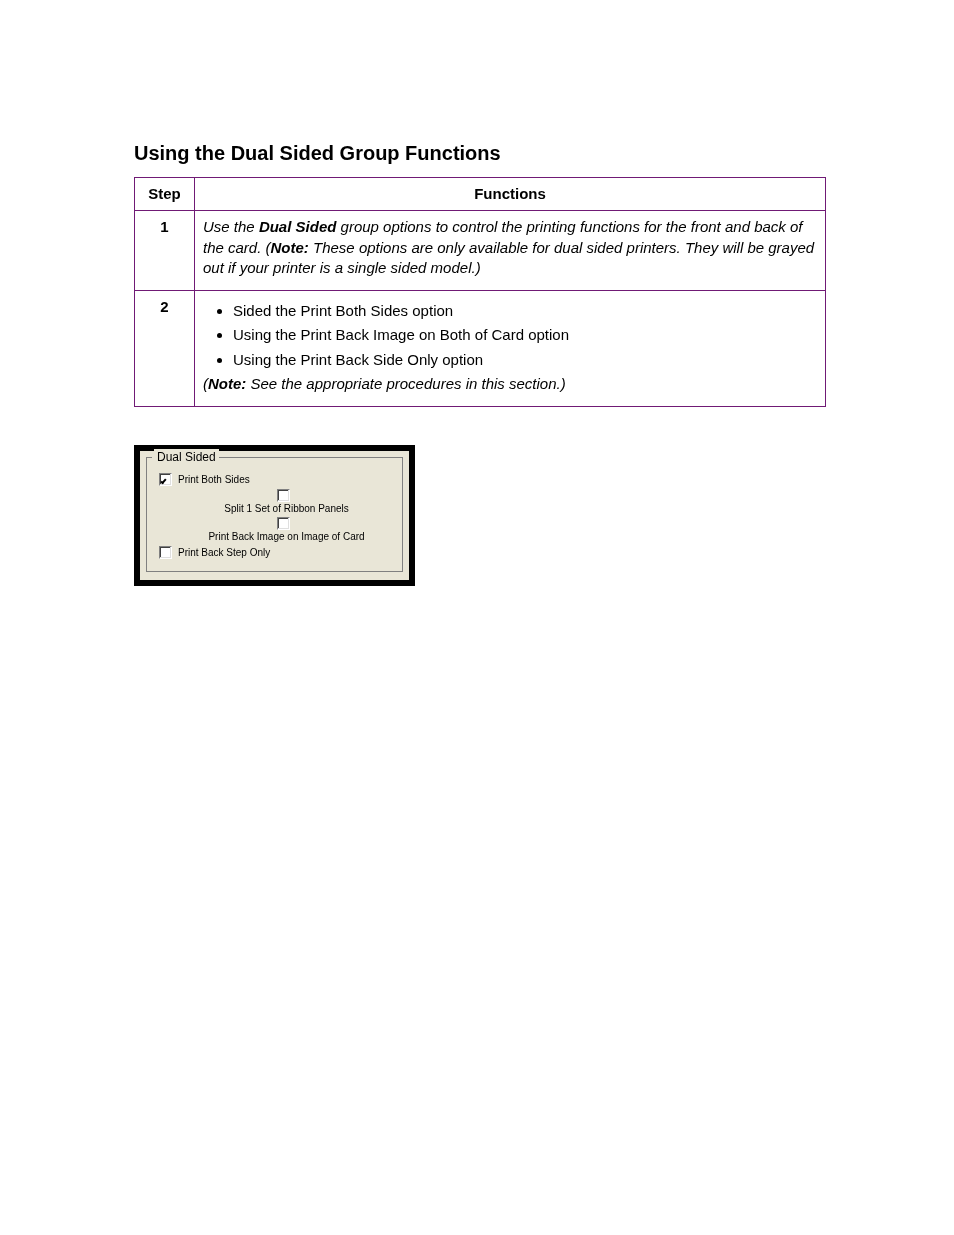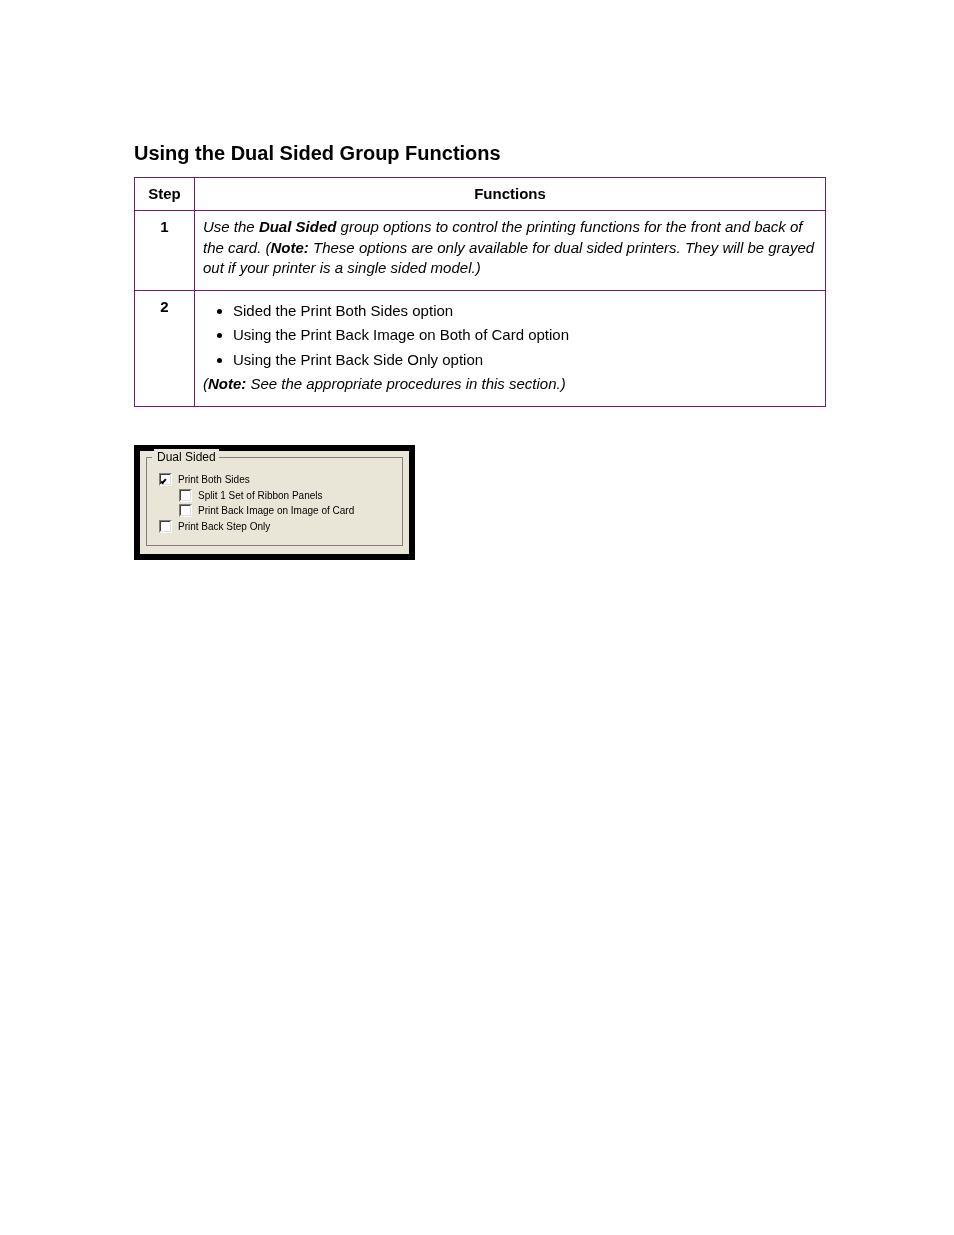--- a/index.html
+++ b/index.html
@@ -104,21 +104,21 @@
   }
   .cb-row {
     display: flex;
     align-items: center;
     font-family: Tahoma, Arial, sans-serif;
     font-size: 10px;
     color: #000000;
     margin: 2px 0;
   }
   .cb-row.indent0 { padding-left: 4px; }
-  .cb-row.indent1 { padding-left: 24px; }
+  .cb-row.indent1 { padding-left: 24px; flex-direction: column; }
   .cb {
     width: 13px;
     height: 13px;
     background: #ffffff;
     border-top: 1px solid #808080;
     border-left: 1px solid #808080;
     border-right: 1px solid #ffffff;
     border-bottom: 1px solid #ffffff;
     box-shadow: inset -1px -1px 0 #dfdfdf, inset 1px 1px 0 #404040;
     margin-right: 6px;

